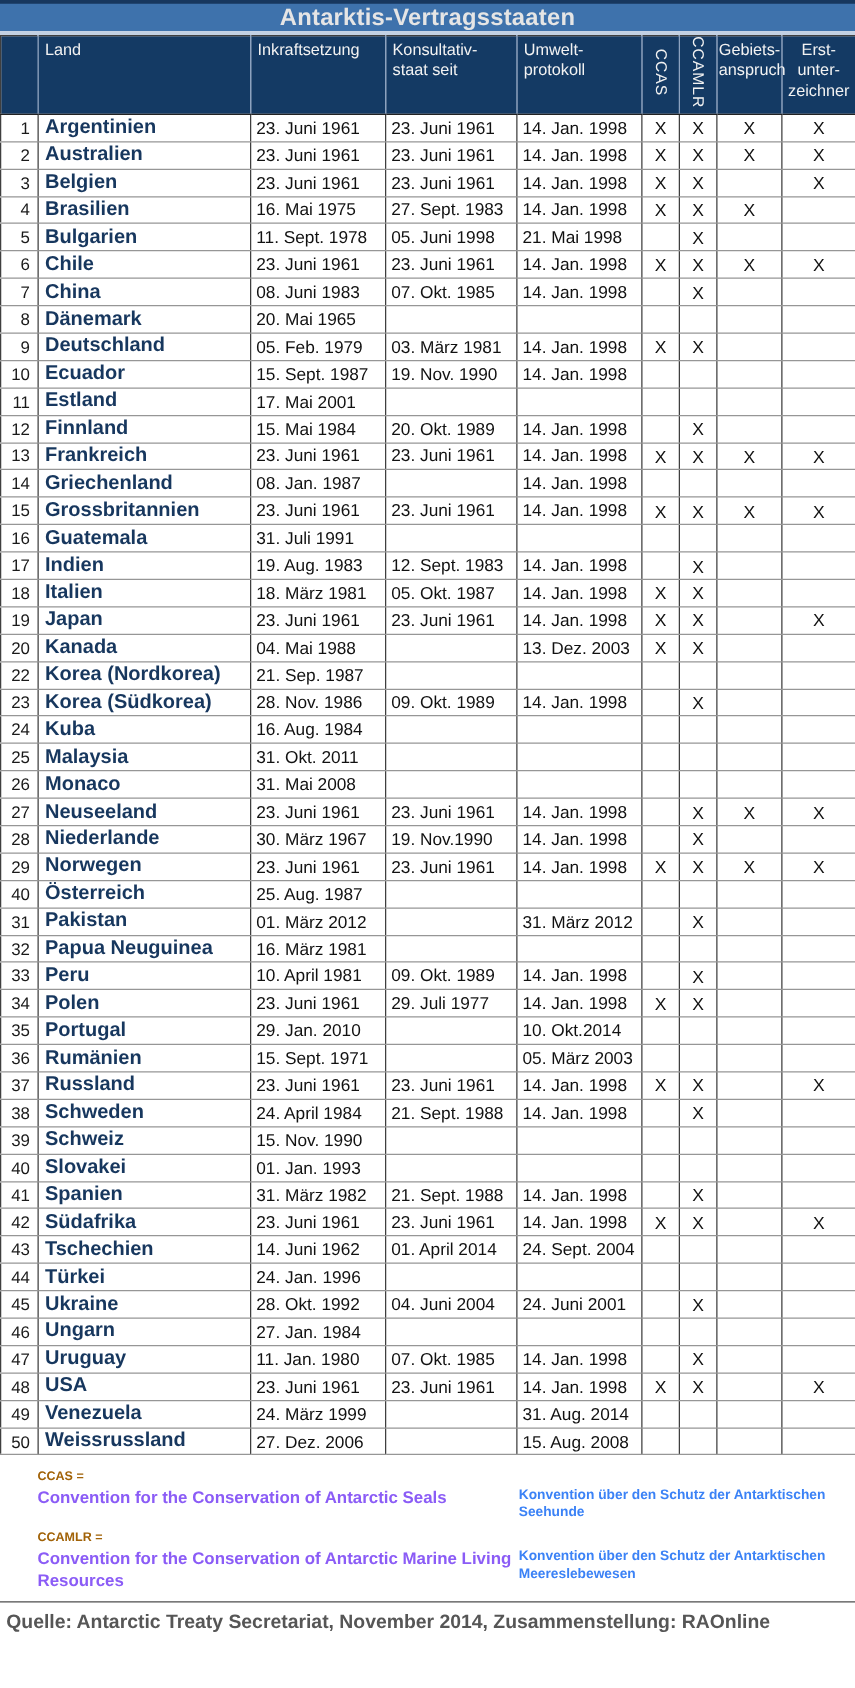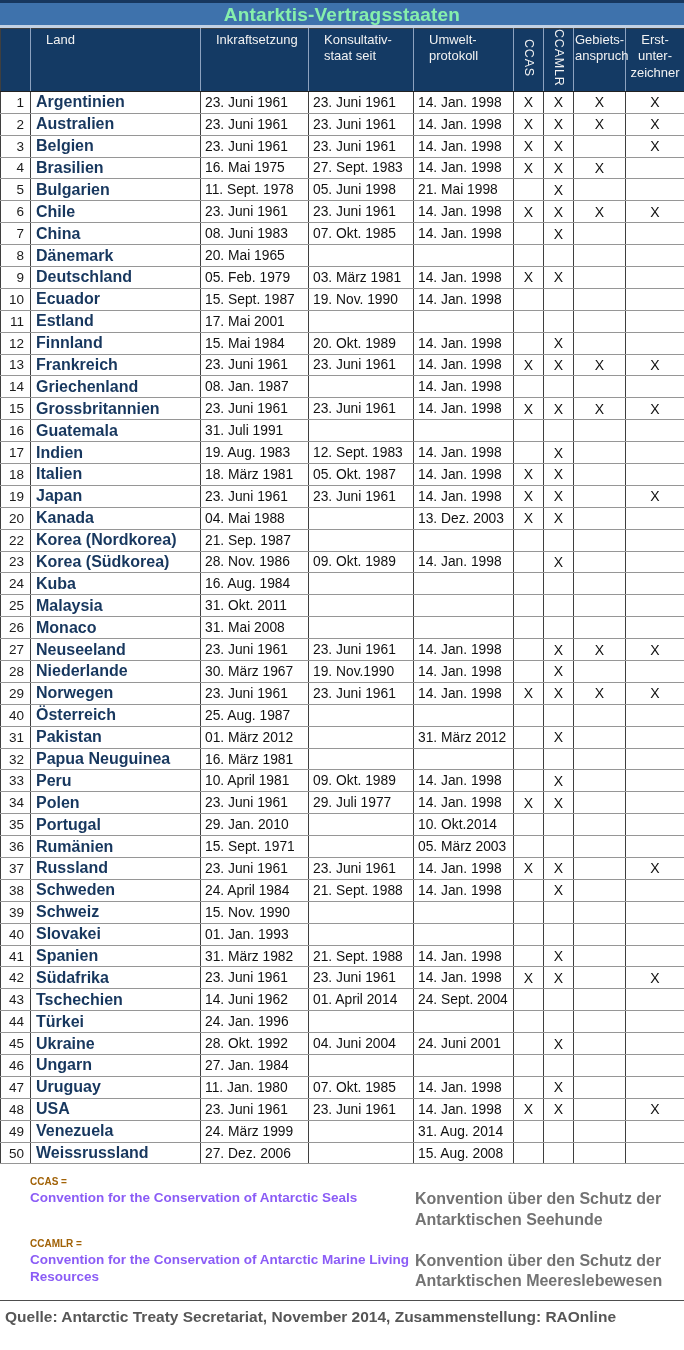--- a/index.html
+++ b/index.html
@@ -7,42 +7,42 @@
   body { font-family: "Liberation Sans", sans-serif; }
   .page { width: 684px; height: 1350px; background: #ffffff; overflow: hidden; }
 
   
   .title-bar {
     border-top: 3px solid #17375E;
     background: #3E72AC;
     height: 25px;
     line-height: 24px;
     text-align: center;
-    color: #86efac;
+    color: #e5e5e5;
     font-size: 19px;
     font-weight: bold;
     letter-spacing: 0.2px;
   }
   .title-strip { height: 3px; background: #C3D1E3; }
 
   
   table.treaty {
     border-collapse: collapse;
     table-layout: fixed;
     width: 684px;
     border: 1px solid #3F3F3F;
   }
   thead th {
     background: #143A64;
     color: #F2F2F2;
     font-weight: normal;
     font-size: 13px;
     text-align: left;
     vertical-align: top;
-    padding: 3px 2px 0 15px;
+    padding: 3px 2px 0 5px;
     border-right: 1px solid #8DA2BF;
     border-bottom: 1px solid #222222;
     white-space: pre-line;
     height: 62px;
     line-height: 1.25;
   }
   thead th.center { text-align: center; padding-left: 1px; padding-right: 1px; }
   thead th.vert { vertical-align: middle; text-align: center; padding: 0; }
   thead th.vert .vtxt {
     writing-mode: vertical-rl;
@@ -64,21 +64,21 @@
   td.land { font-weight: bold; color: #17375E; font-size: 16px; padding-left: 5px; }
   td.date { font-size: 13.8px; color: #111111; padding-left: 4px; }
   td.mark { text-align: center; font-size: 14px; color: #111111; }
 
   
   .legend { padding: 12px 0 0 30px; }
   .legend-item { margin-bottom: 8px; }
   .legend .abbr { font-weight: bold; font-size: 10px; line-height: 1.28; color: #a16207; }
   .legend .cols { display: flex; }
   .legend .en { width: 385px; font-weight: bold; font-size: 13.5px; line-height: 1.28; color: #8b5cf6; }
-  .legend .de { width: 252px; font-weight: bold; font-size: 16px; line-height: 1.28; color: #737373; }
+  .legend .de { width: 252px; font-weight: bold; font-size: 11px; line-height: 1.28; color: #3b82f6; }
 
   
   .source-bar {
     border-top: 1px solid #4D4D4D;
     margin-top: 6px;
     padding: 7px 0 0 5px;
     color: #565656;
     font-size: 15.5px;
     font-weight: bold;
   }

